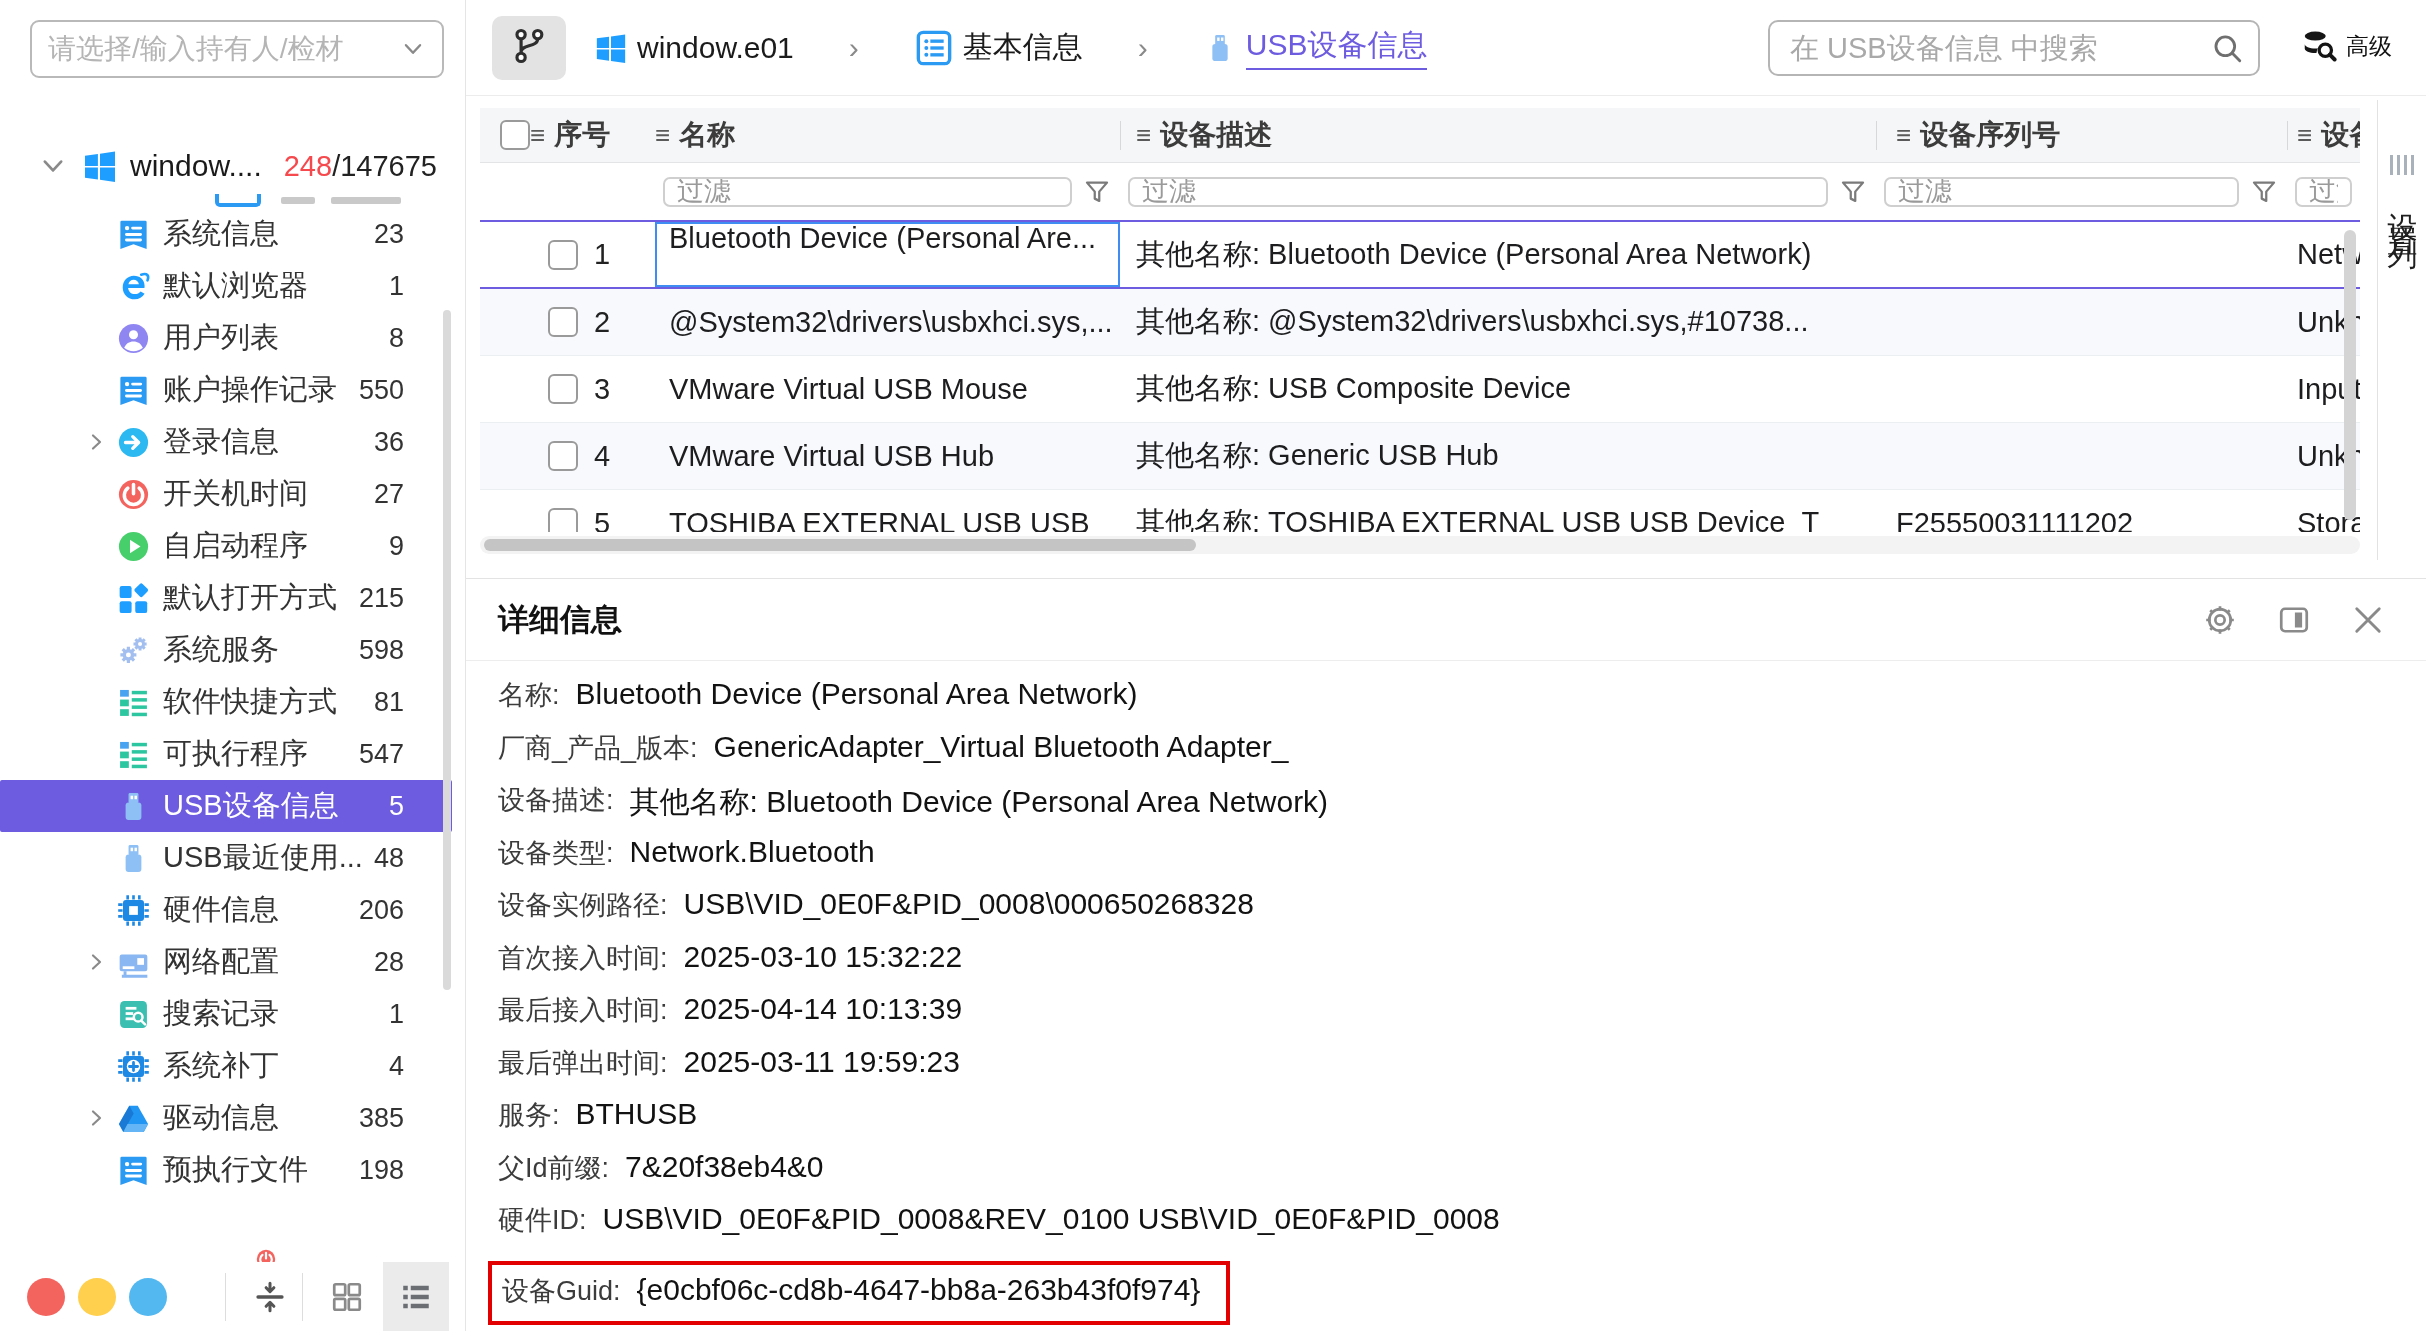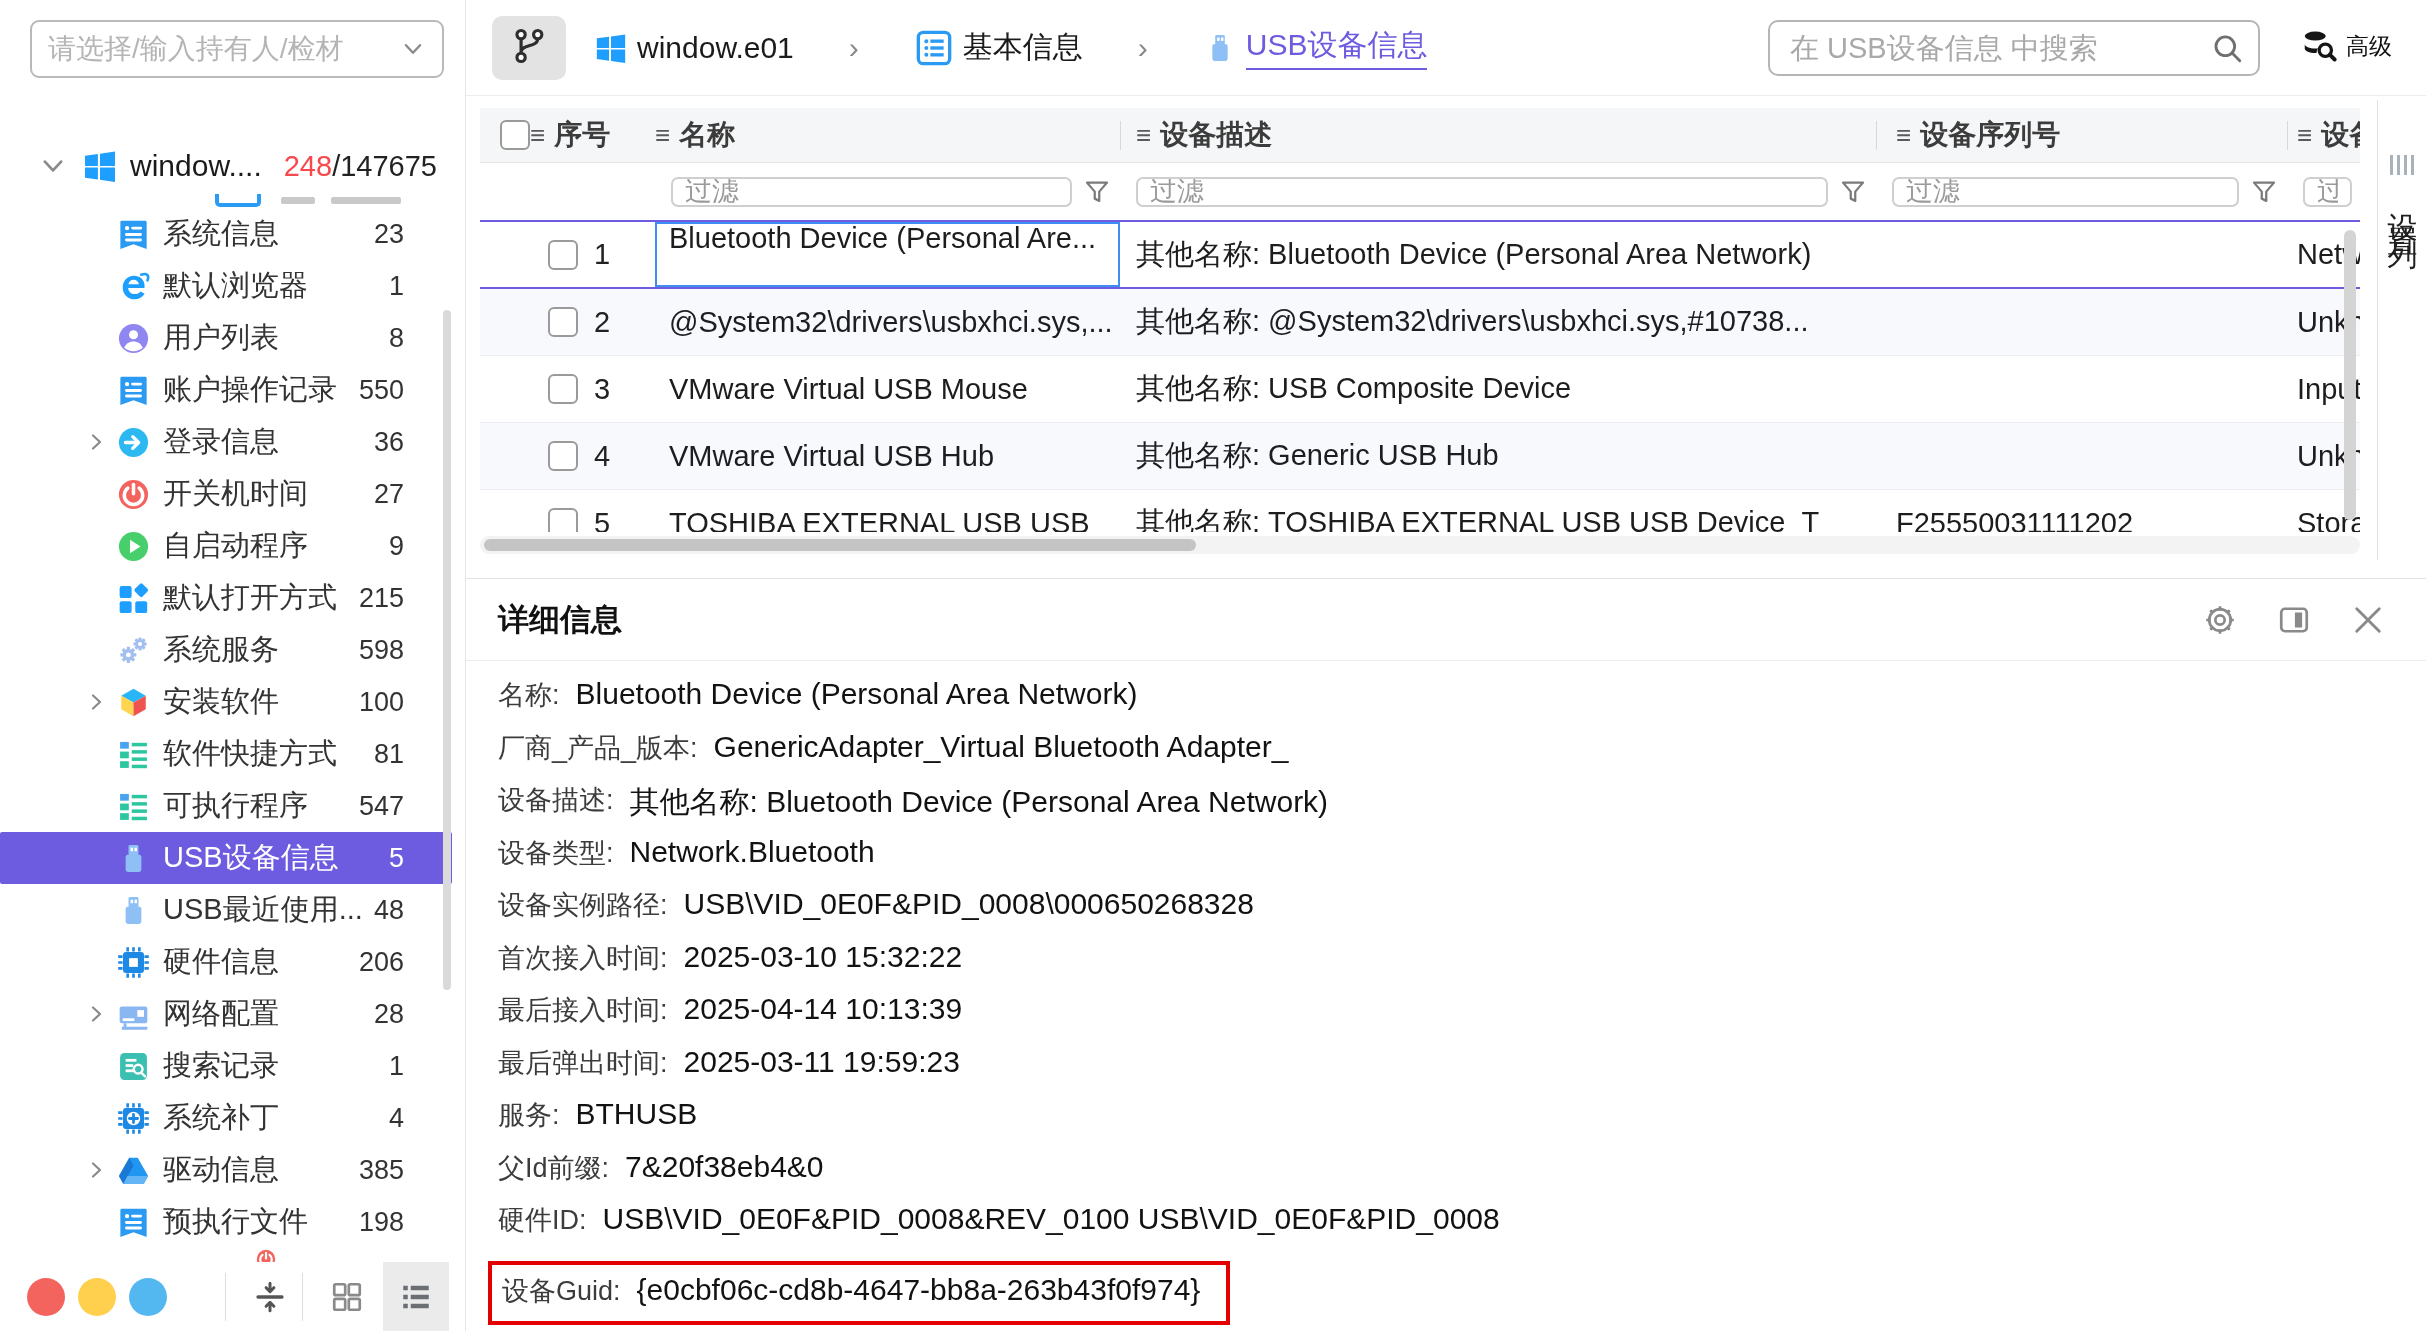--- a/index.html
+++ b/index.html
@@ -106,21 +106,21 @@
   .c2{width:465px;flex:none;}
   .c3{width:756px;flex:none;}
   .c4{width:411px;flex:none;}
   .c5{width:73px;flex:none;overflow:hidden;}
   .hcell.c0{justify-content:flex-end;padding-right:0;}
   .cb{width:30px;height:30px;border:2px solid #9a9a9a;border-radius:6px;background:#fff;flex:none;cursor:pointer;}
   .thead .cb{margin-left:20px;}
 
   .frow{display:flex;height:59px;align-items:center;border-bottom:2px solid var(--purple);}
   .fcell{display:flex;align-items:center;height:100%;padding:0 8px;gap:10px;}
-  .fcell input{flex:1;height:30px;border:2px solid #cfcfcf;border-radius:7px;font-size:27px;font-family:inherit;padding:0 12px;color:#555;outline:none;min-width:0;margin-left:8px;}
+  .fcell input{flex:1;height:30px;border:2px solid #cfcfcf;border-radius:7px;font-size:27px;font-family:inherit;padding:0 12px;color:#555;outline:none;min-width:0;}
   .fcell input::placeholder{color:#9a9a9a;}
   .funnel{width:30px;height:30px;flex:none;cursor:pointer;}
   .funnel svg{width:100%;height:100%;}
 
   .tbody{height:310px;overflow:hidden;position:relative;}
   .trow{display:flex;height:67px;align-items:center;border-bottom:1px solid #eceff2;font-size:29px;cursor:pointer;background:#fff;}
   .trow.alt{background:#f7f9fc;}
   .trow.sel{border-bottom:2px solid var(--purple);height:67px;}
   .trow .c1{display:flex;align-items:center;gap:16px;padding-left:18px;}
   .trow .c2{padding-left:14px;white-space:nowrap;overflow:hidden;}
@@ -292,32 +292,20 @@
                 <g stroke="#a3bfef" stroke-width="2.2">
                   <path d="M8.5 9.5v11M3 15h11M4.6 11.1l7.8 7.8M12.4 11.1l-7.8 7.8"></path>
                 </g>
                 <circle cx="8.5" cy="15" r="4" fill="#a3bfef"></circle>
                 <circle cx="8.5" cy="15" r="1.7" fill="#fff"></circle>
               </svg></span>
     <span class="ti-label">系统服务</span>
     <span class="ti-count">598</span>
   </div>
 
-  <div class="titem">
-    <span class="ti-exp"><svg viewBox="0 0 24 24">
-                <path d="M9 5.5l7 6.5-7 6.5" stroke="#8a8a8a" stroke-width="2.2" fill="none" stroke-linecap="round" stroke-linejoin="round"></path>
-              </svg></span>
-    <span class="ti-ico"><svg viewBox="0 0 24 24">
-                <path d="M12 2.6l8.4 4.7L12 12 3.6 7.3z" fill="#29b6f6"></path>
-                <path d="M3.6 7.3L12 12v9.4l-8.4-4.7z" fill="#ffd54f"></path>
-                <path d="M20.4 7.3L12 12v9.4l8.4-4.7z" fill="#ef5350"></path>
-              </svg></span>
-    <span class="ti-label">安装软件</span>
-    <span class="ti-count">100</span>
-  </div>
 
   <div class="titem">
 
     <span class="ti-ico"><svg viewBox="0 0 24 24">
                 <rect x="2.8" y="3.4" width="6" height="4.6" fill="#4aa3f0"></rect>
                 <rect x="2.8" y="10" width="6" height="4.6" fill="#2cc6a0"></rect>
                 <rect x="2.8" y="16.6" width="6" height="4.6" fill="#2cc6a0"></rect>
                 <g fill="#2cc6a0">
                   <rect x="10.8" y="4" width="10.4" height="2.4"></rect>
                   <rect x="10.8" y="9" width="10.4" height="2.4"></rect>

